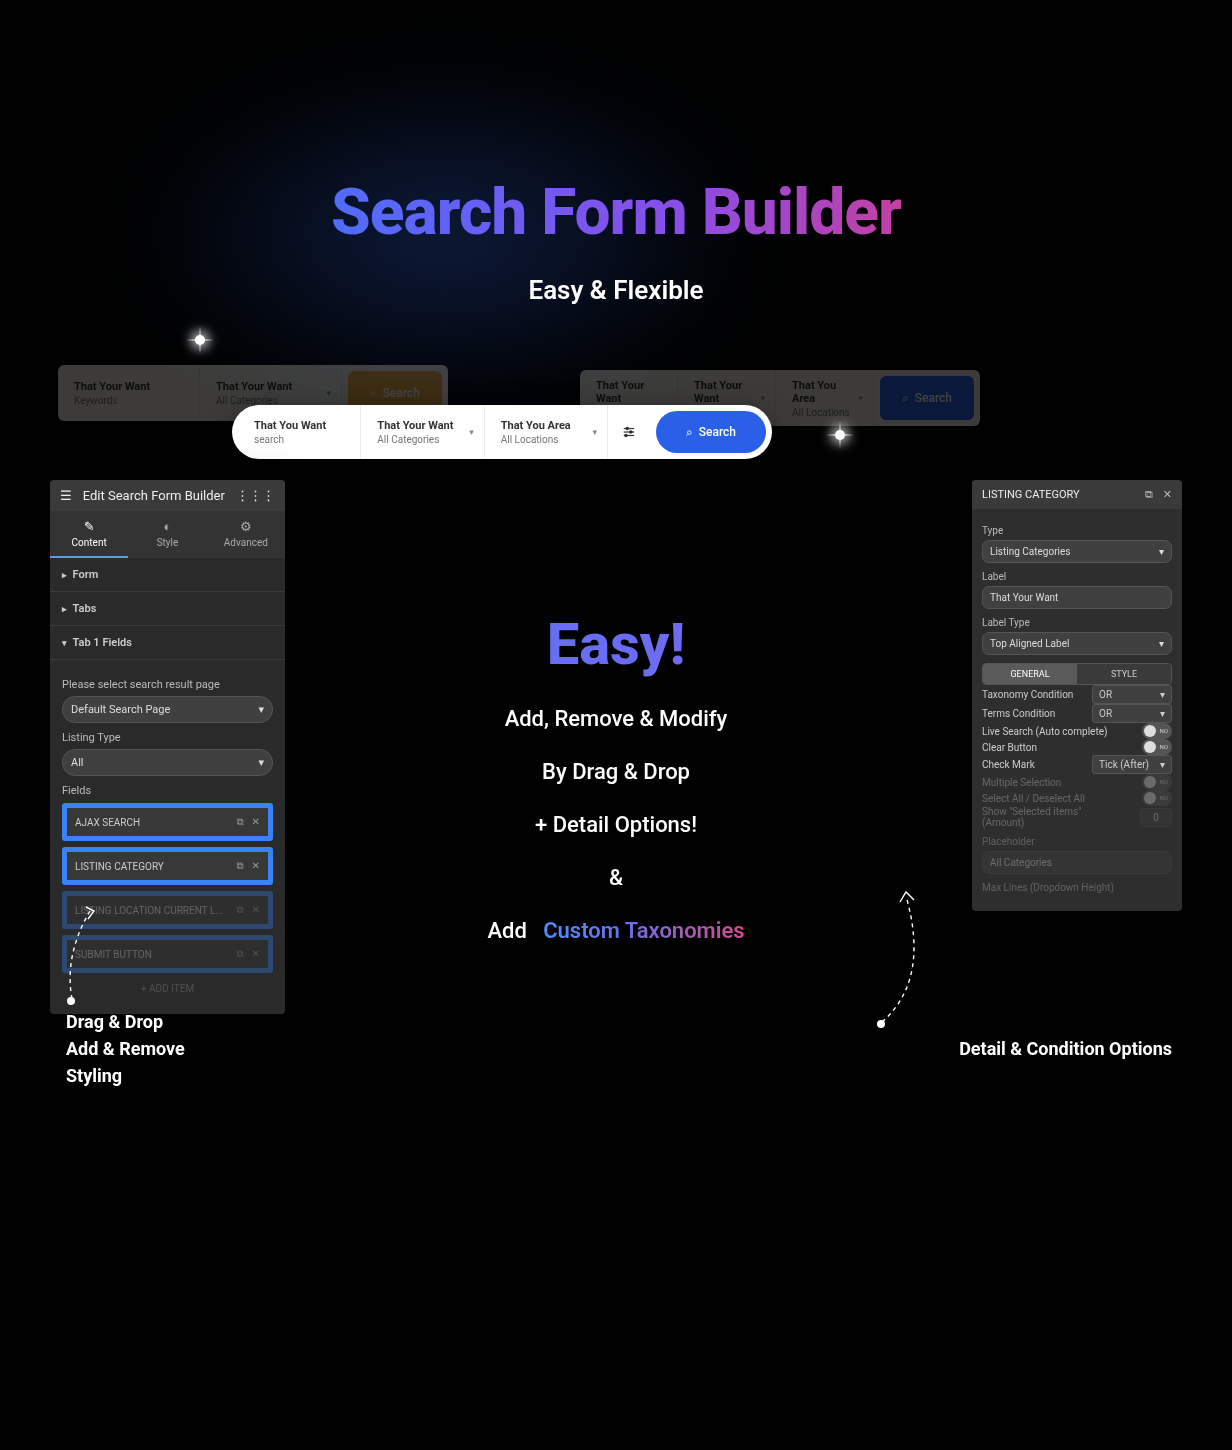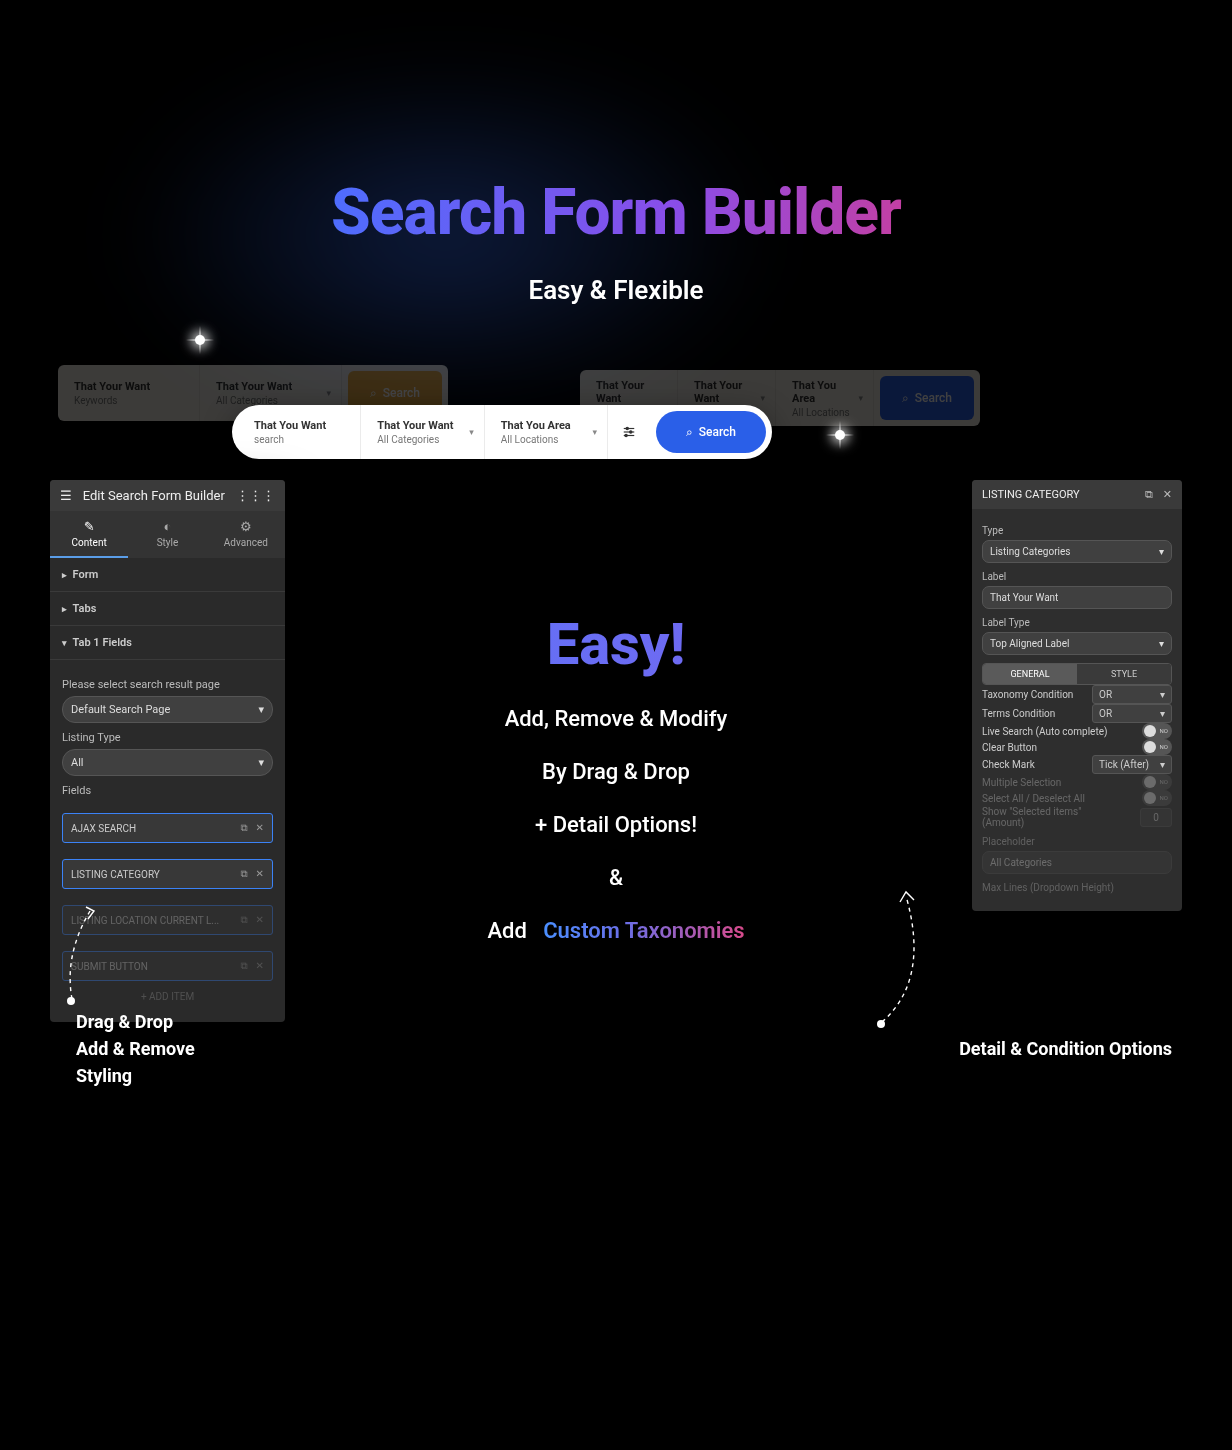--- a/index.html
+++ b/index.html
@@ -115,22 +115,22 @@
   .pl-acc.open::before { content:"▾"; }
   .pl-body { padding:10px 12px; }
   .pl-label { font-size:11px; color:#bbb; margin:8px 0 5px; }
   .pl-select {
     background:#404040; border:1px solid #555; border-radius:13px;
     padding:6px 8px; font-size:11px; color:#ddd; display:flex;
     justify-content:space-between; align-items:center; cursor:pointer;
   }
   .pl-field-row {
     display:flex; align-items:center; justify-content:space-between;
-    background:#383838; border:1px solid #3b82f6; border-radius:3px;
-    padding:8px 8px; margin-top:16px; font-size:10px; color:#ccc;
+    background:#383838; border:5px solid #3b82f6; border-radius:3px;
+    padding:8px 8px; margin-top:6px; font-size:10px; color:#ccc;
   }
   .pl-field-row.faded { opacity:.35; }
   .pl-row-acts { display:flex; gap:8px; color:#999; }
   .pl-add { text-align:center; padding:10px; font-size:10px; color:#888; opacity:.4; }
 
   
   .mid {
     position:absolute;
     top:610px; left:0; right:0;
     text-align:center;
@@ -185,21 +185,21 @@
   
   .arrow {
     position:absolute;
     pointer-events:none;
   }
   .dot { width:8px; height:8px; background:#fff; border-radius:50%; }
 
   
   .cap-l {
     position:absolute;
-    top:1008px; left:76px;
+    top:1008px; left:66px;
     font-size:18px; font-weight:700; line-height:1.5; color:#fff;
   }
   .cap-r {
     position:absolute;
     top:1038px; right:60px;
     font-size:18px; font-weight:700; color:#fff;
   }
   .ico-btn { cursor:pointer; }
 </style>
 </head>

